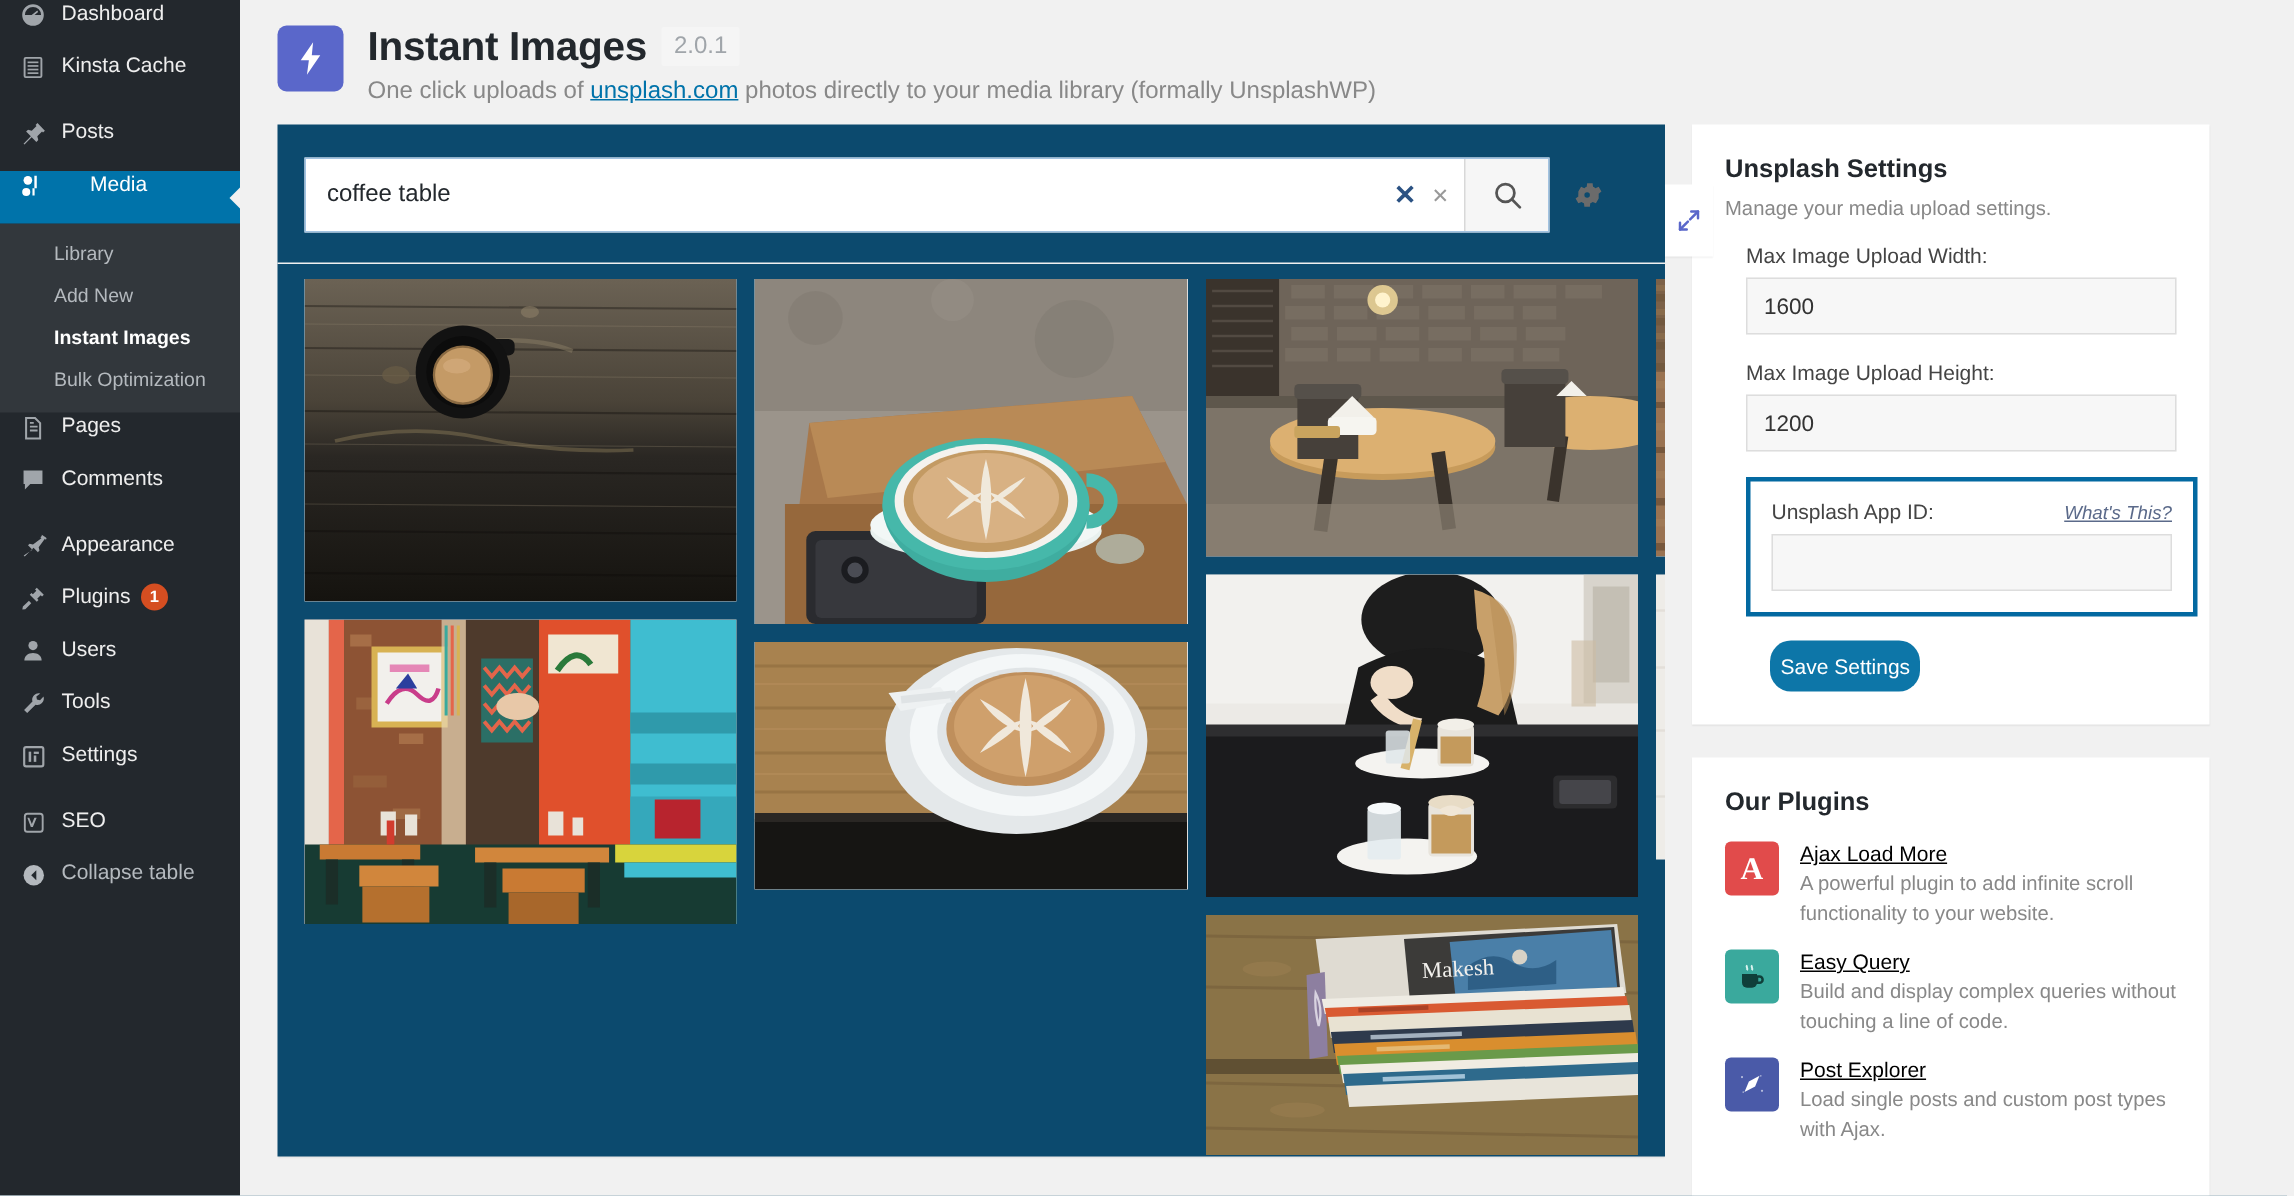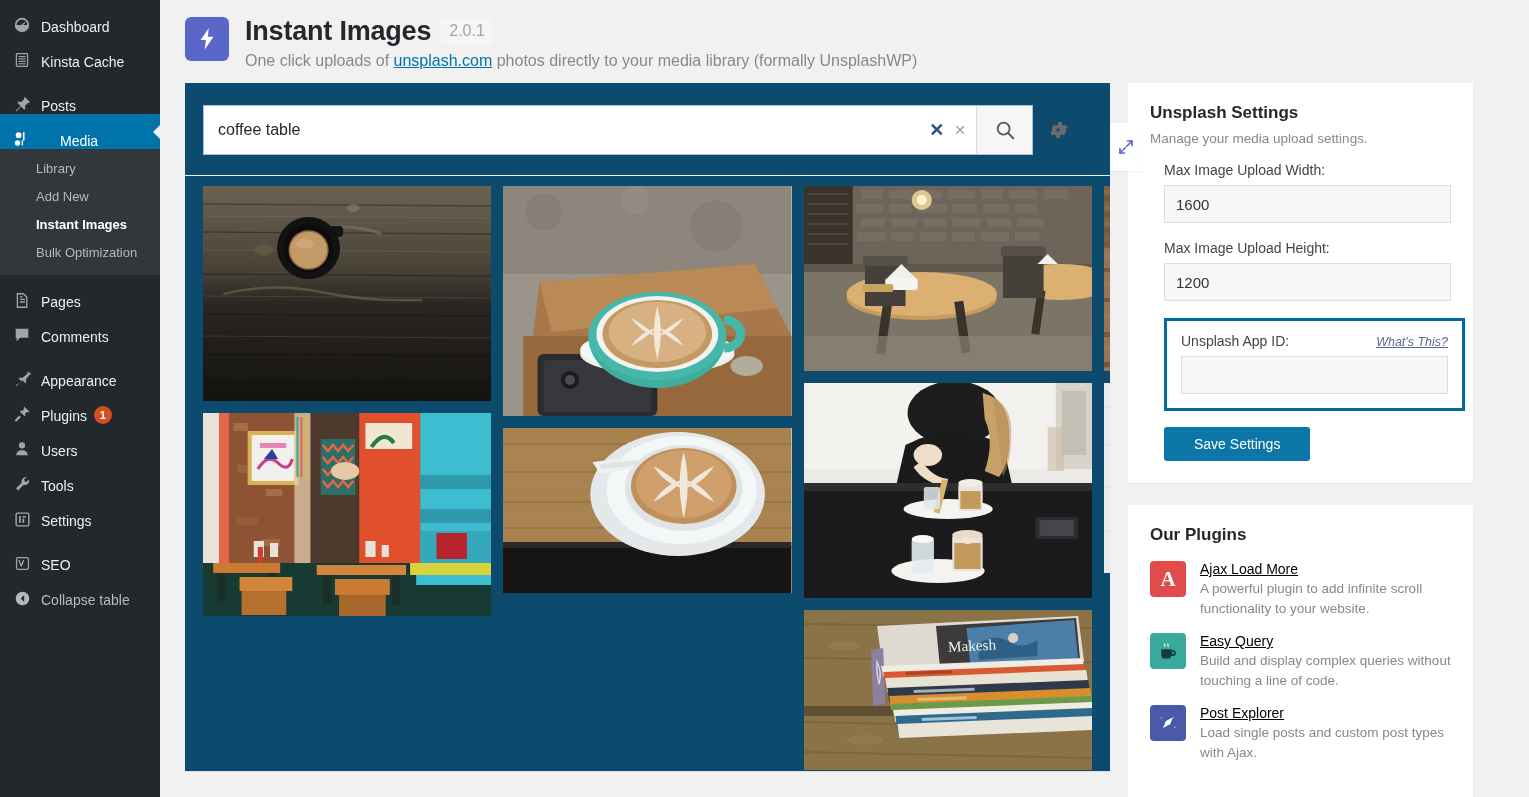--- a/index.html
+++ b/index.html
@@ -13,21 +13,21 @@
 
   
   .sidebar {
     width: 160px; min-width: 160px; height: 797px;
     background: #23282d; color: #eee;
     padding-top: 0px;
     position: relative;
     overflow: hidden;
   }
   .menu-item {
-    display: flex; align-items: flex-end;
+    display: flex; align-items: flex-start;
     height: 35px; padding: 0 0 0 12px;
     color: #eee; font-size: 14px; position: relative;
     cursor: pointer;
   }
   .menu-item .mi-icon {
     width: 20px; height: 20px; margin-right: 9px;
     display: flex; align-items: center; justify-content: center;
     color: #a0a5aa; flex: 0 0 20px;
   }
   .menu-item .mi-label { white-space: nowrap; }
@@ -160,23 +160,23 @@
     border: 3px solid #0369a1; padding: 12px 14px 14px 14px;
     margin: 0 -14px 16px 0; margin-left: 0px;
   }
   .appid-row { display: flex; justify-content: space-between; align-items: baseline; }
   .whats-this {
     font-size: 12.5px; color: #5b6a8a; font-style: italic;
     text-decoration: underline; cursor: pointer;
   }
   .appid-block .field-input { margin-bottom: 0; }
   .save-btn {
-    background: #0d76a8; color: #fff; border: none; border-radius: 3px;
-    padding: 9px 30px; font-size: 14px; cursor: pointer;
-    font-family: "Liberation Sans", sans-serif; margin-left: 0px;
+    background: #0d76a8; color: #fff; border: none; border-radius: 14px;
+    padding: 9px 7px; font-size: 14px; cursor: pointer;
+    font-family: "Liberation Sans", sans-serif; margin-left: 16px;
   }
   .plugin-row { display: flex; margin-bottom: 14px; }
   .plugin-icon {
     width: 36px; height: 36px; border-radius: 4px; flex: 0 0 36px;
     margin-right: 14px; display: flex; align-items: center; justify-content: center;
     color: #fff; font-weight: bold; font-size: 21px;
   }
   .plugin-name {
     font-size: 14px; color: #000000; text-decoration: underline;
     cursor: pointer; display: block; margin-bottom: 2px;

